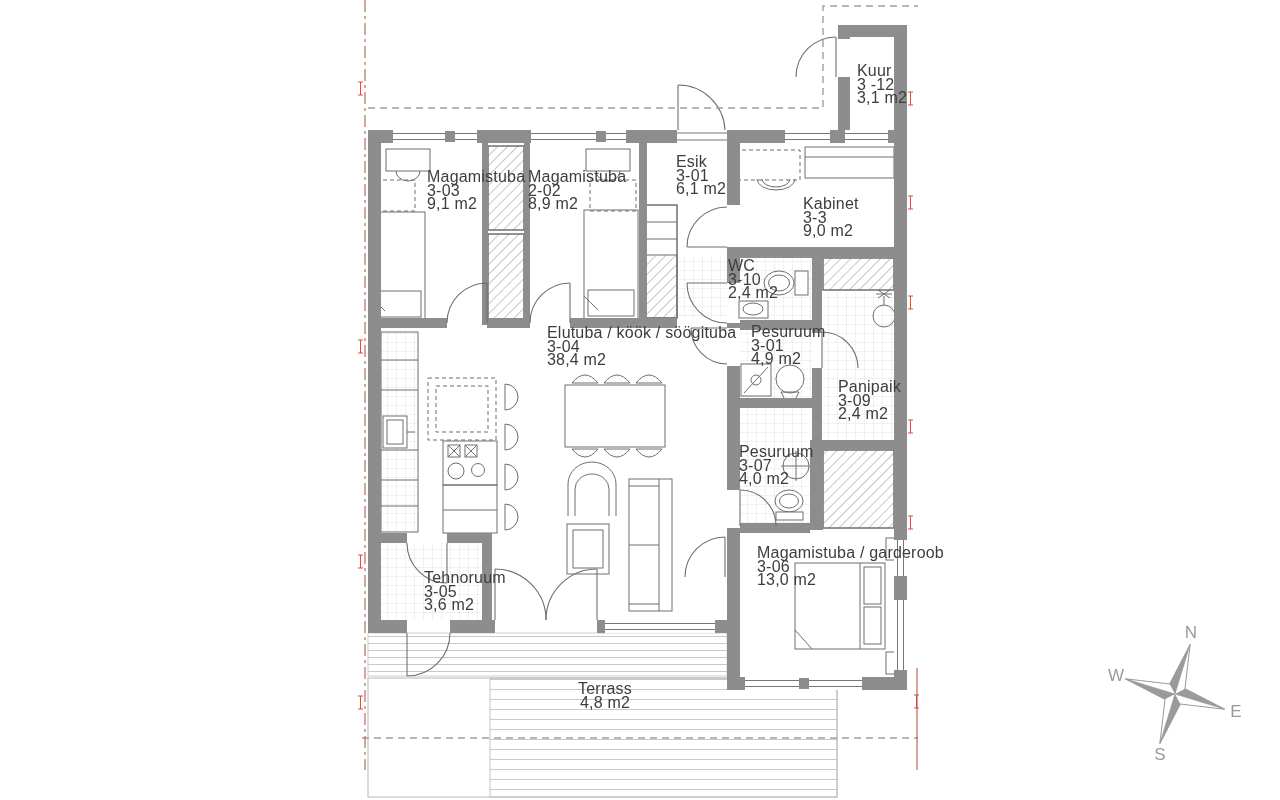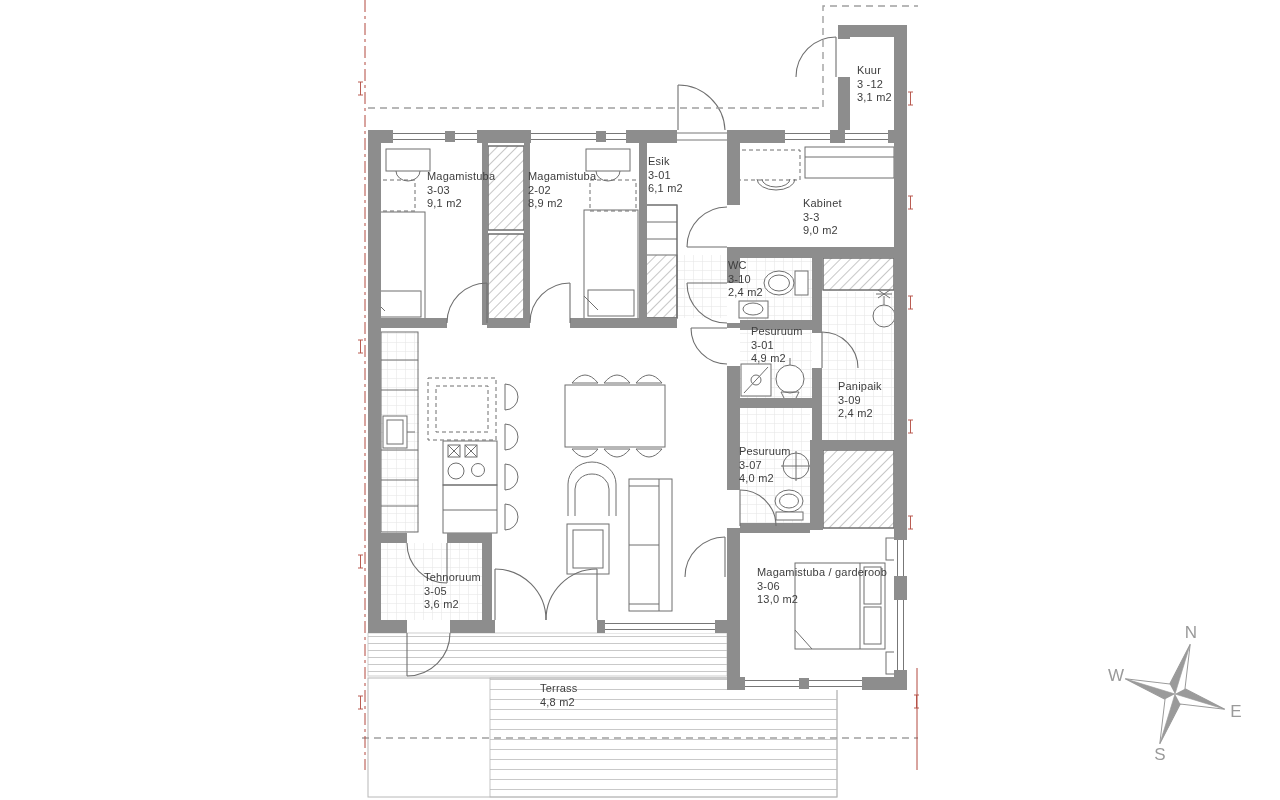--- a/index.html
+++ b/index.html
@@ -1,22 +1,22 @@
 <!DOCTYPE html>
 <html><head>
 <meta charset="utf-8">
 <style>
   html,body{margin:0;padding:0;background:#fff;}
   .canvas{position:relative;width:1280px;height:800px;background:#ffffff;
           font-family:"Liberation Sans",sans-serif;overflow:hidden;}
   .plan-svg{position:absolute;left:0;top:0;}
-  .lbl{position:absolute;font-size:11px;line-height:13.5px;color:#3d3d3d;
+  .lbl{position:absolute;font-size:16px;line-height:13.5px;color:#3d3d3d;
        letter-spacing:.2px;white-space:nowrap;}
   .lbl span{display:block;}
-  .lbl-center{}
+  .lbl-center{text-align:center;}
 </style>
 </head>
 <body>
 
 <div class="canvas">
 
 <svg class="plan-svg" width="1280" height="800" viewBox="0 0 1280 800">
   <defs>
     <pattern id="hatch" width="7" height="7" patternUnits="userSpaceOnUse" patternTransform="rotate(45)">
       <line x1="0" y1="0" x2="0" y2="7" stroke="#8f8f8f" stroke-width="1"></line>
@@ -414,21 +414,21 @@
 <div class="lbl" style="left:427px;top:170px">
   <span>Magamistuba</span>
   <span>3-03</span>
   <span>9,1 m2</span>
 </div>
 <div class="lbl" style="left:528px;top:170px">
   <span>Magamistuba</span>
   <span>2-02</span>
   <span>8,9 m2</span>
 </div>
-<div class="lbl" style="left:648px;top:155px">
+<div class="lbl" style="left:676px;top:155px">
   <span>Esik</span>
   <span>3-01</span>
   <span>6,1 m2</span>
 </div>
 <div class="lbl" style="left:857px;top:64px">
   <span>Kuur</span>
   <span>3 -12</span>
   <span>3,1 m2</span>
 </div>
 <div class="lbl" style="left:803px;top:197px">
@@ -449,26 +449,31 @@
 <div class="lbl" style="left:838px;top:380px">
   <span>Panipaik</span>
   <span>3-09</span>
   <span>2,4 m2</span>
 </div>
 <div class="lbl" style="left:739px;top:445px">
   <span>Pesuruum</span>
   <span>3-07</span>
   <span>4,0 m2</span>
 </div>
+<div class="lbl" style="left:547px;top:326px">
+  <span>Elutuba / köök / söögituba</span>
+  <span>3-04</span>
+  <span>38,4 m2</span>
+</div>
 <div class="lbl" style="left:424px;top:571px">
   <span>Tehnoruum</span>
   <span>3-05</span>
   <span>3,6 m2</span>
 </div>
-<div class="lbl" style="left:757px;top:566px">
+<div class="lbl" style="left:757px;top:546px">
   <span>Magamistuba / garderoob</span>
   <span>3-06</span>
   <span>13,0 m2</span>
 </div>
 <div class="lbl lbl-center" style="left:540px;top:682px;width:130px">
   <span>Terrass</span>
   <span>4,8 m2</span>
 </div>
 
 </div>

